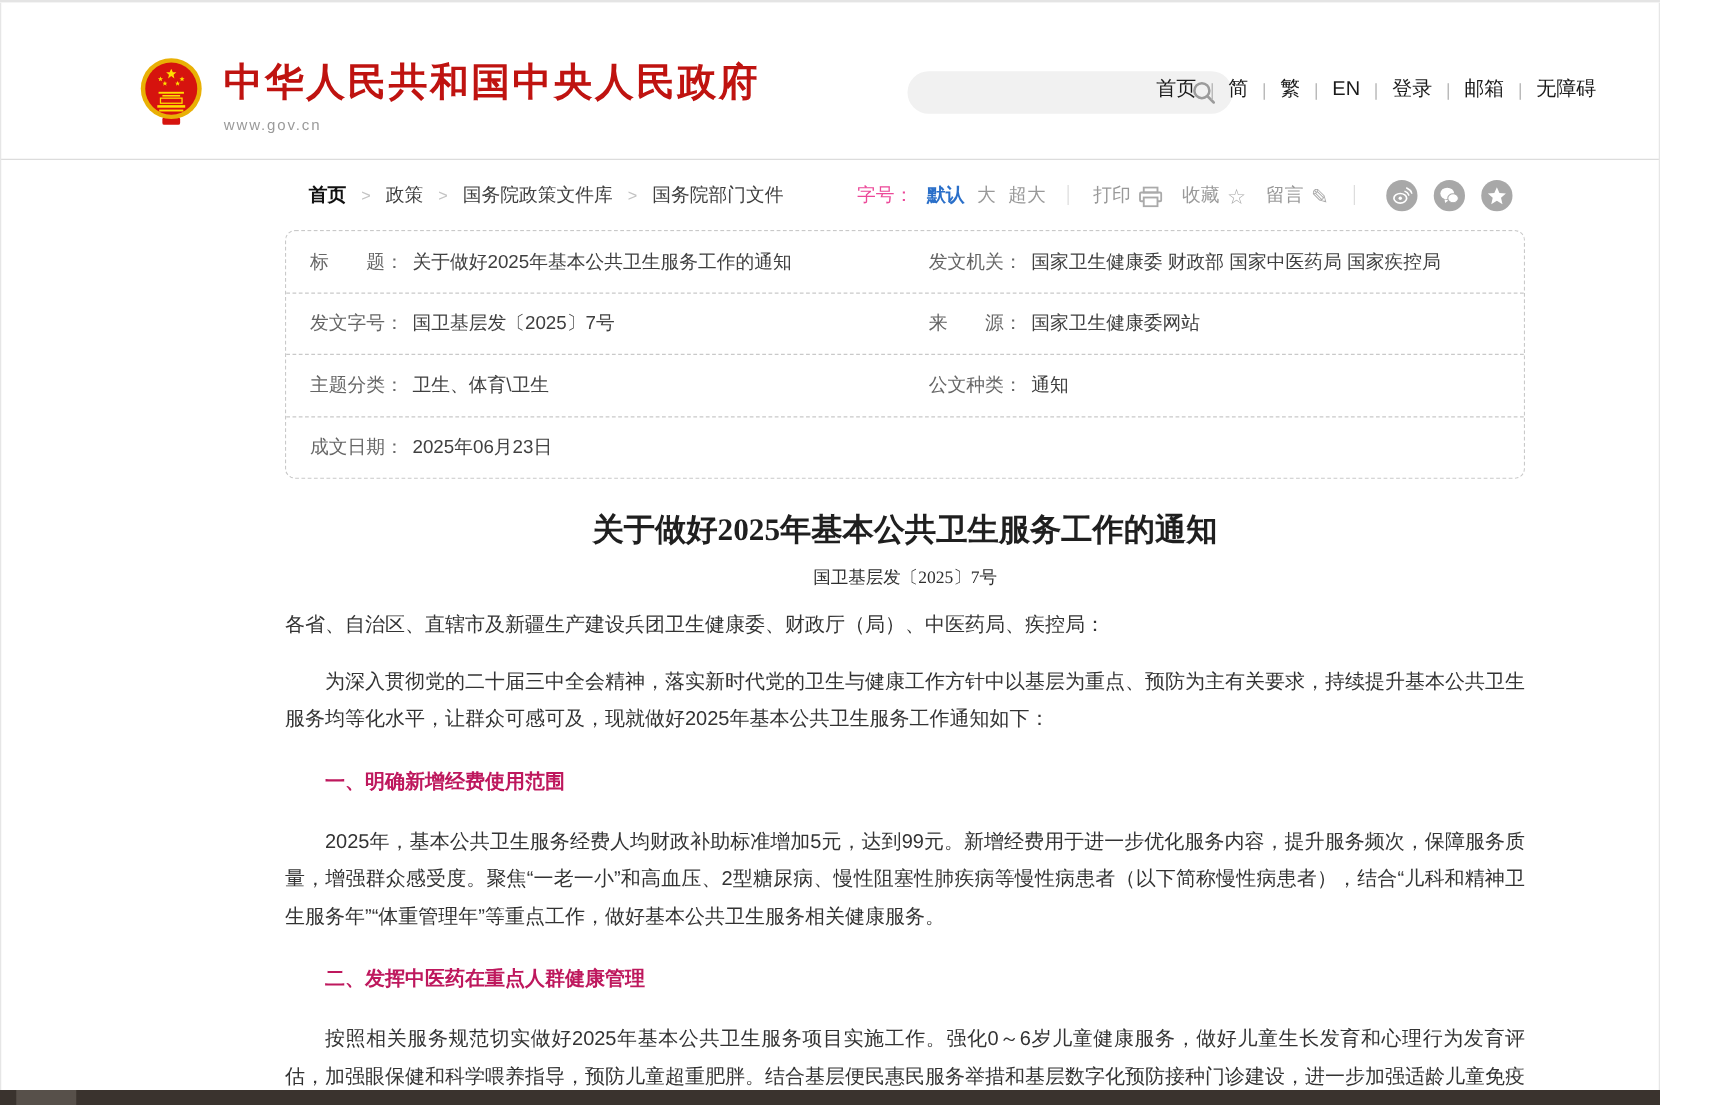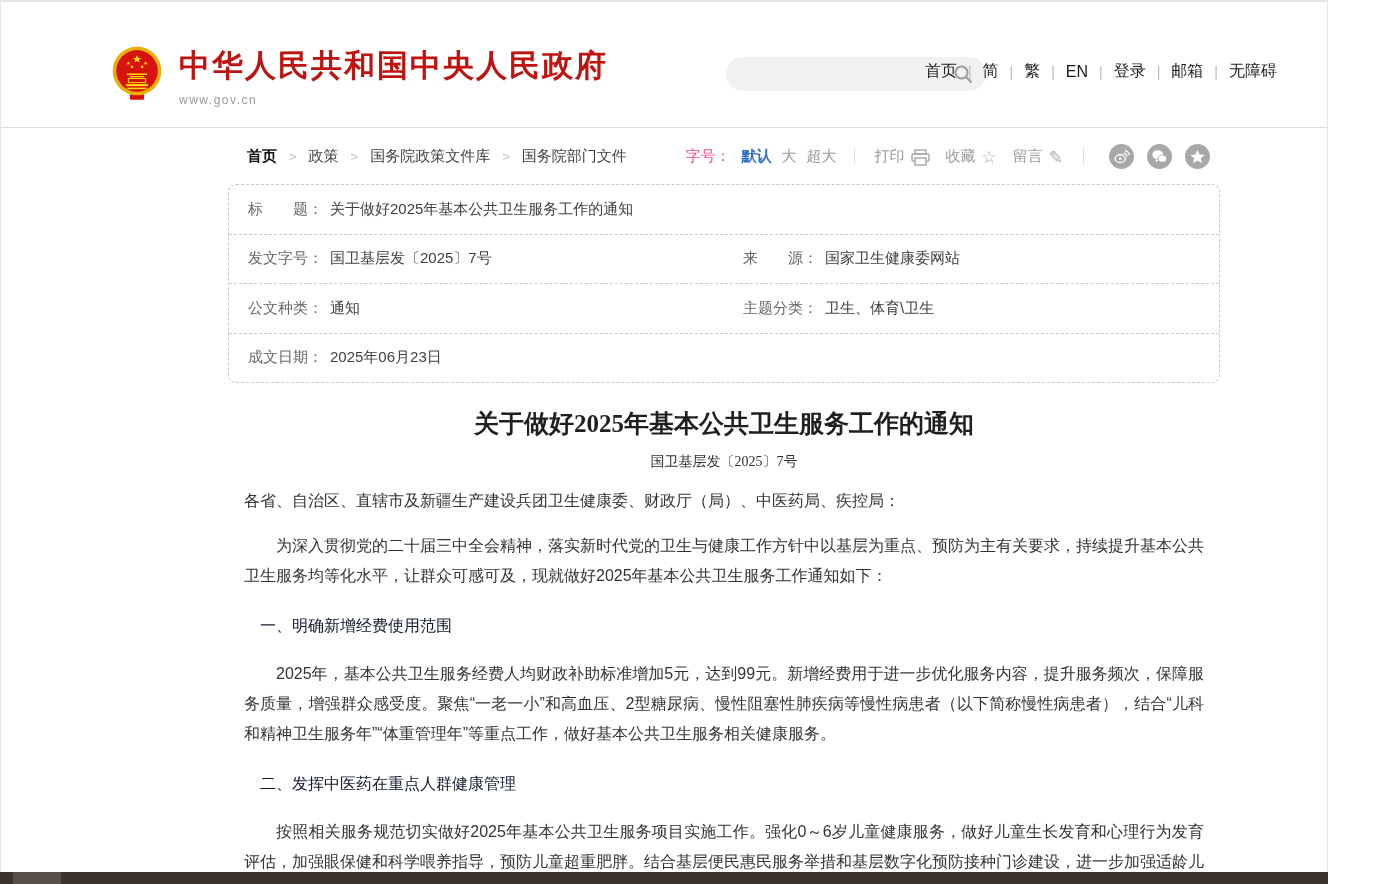--- a/index.html
+++ b/index.html
@@ -43,23 +43,23 @@
   .meta-row:last-child{border-bottom:none;}
   .meta-cell{flex:0 0 50%;display:flex;align-items:baseline;padding-left:19px;box-sizing:border-box;font-size:15px;}
   .meta-label{color:#666;white-space:pre;text-align:right;}
   .meta-value{color:#404040;margin-left:7px;}
 
   
   .article-title{margin:24px 0 0;text-align:center;font-size:25px;font-weight:bold;color:#1f1f1f;
                  font-family:"Liberation Serif","DejaVu Serif",serif;}
   .docno{text-align:center;margin-top:13px;font-size:14px;color:#2e2e2e;font-family:"Liberation Serif","DejaVu Serif",serif;}
   .article-body{margin-top:10px;font-size:16px;line-height:30px;color:#333;text-align:justify;}
-  .article-body p{margin:15px 16px;}
+  .article-body p{margin:15px 0;}
   .article-body p.normal{text-indent:2em;}
-  .article-body p.heading{text-indent:2em;font-weight:normal;color:#0f172a;margin:20px 0 18px;}
+  .article-body p.heading{text-indent:2em;font-weight:bold;color:#be185d;margin:20px 0 18px;}
   .article-body p.salutation{text-indent:0;}
 
   
   .footbar{position:absolute;left:0;right:0;bottom:0;height:12px;background:#3a332e;z-index:8;}
   .footbar-seg{position:absolute;left:13px;top:0;width:48px;height:12px;background:#57504a;}
 </style>
 </head>
 <body>
 
 <div class="page">
@@ -169,39 +169,43 @@
         </span>
       </div>
     </div>
 
     <div class="meta" id="metaTable">
         <div class="meta-row">
           <div class="meta-cell">
             <span class="meta-label">标　　题：</span>
             <span class="meta-value">关于做好2025年基本公共卫生服务工作的通知</span>
           </div>
+          <div class="meta-cell">
+            <span class="meta-label">发文机关：</span>
+            <span class="meta-value">国家卫生健康委 财政部 国家中医药局 国家疾控局</span>
+          </div>
         </div>
         <div class="meta-row">
           <div class="meta-cell">
             <span class="meta-label">发文字号：</span>
             <span class="meta-value">国卫基层发〔2025〕7号</span>
           </div>
           <div class="meta-cell">
             <span class="meta-label">来　　源：</span>
             <span class="meta-value">国家卫生健康委网站</span>
           </div>
         </div>
         <div class="meta-row">
           <div class="meta-cell">
+            <span class="meta-label">主题分类：</span>
+            <span class="meta-value">卫生、体育\卫生</span>
+          </div>
+          <div class="meta-cell">
             <span class="meta-label">公文种类：</span>
             <span class="meta-value">通知</span>
-          </div>
-          <div class="meta-cell">
-            <span class="meta-label">主题分类：</span>
-            <span class="meta-value">卫生、体育\卫生</span>
           </div>
         </div>
         <div class="meta-row">
           <div class="meta-cell">
             <span class="meta-label">成文日期：</span>
             <span class="meta-value">2025年06月23日</span>
           </div>
           <div class="meta-cell">
             <span class="meta-label"></span>
             <span class="meta-value"></span>

